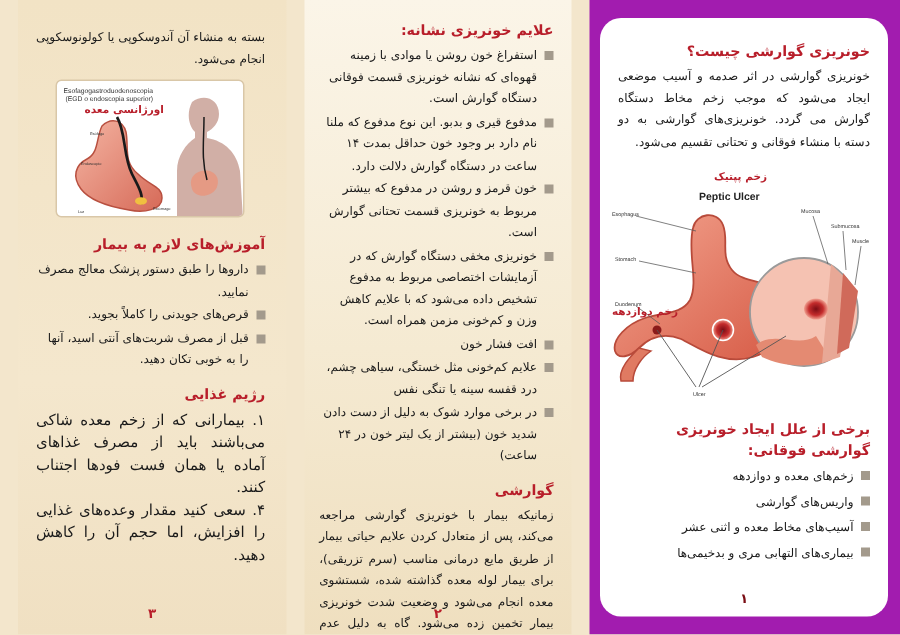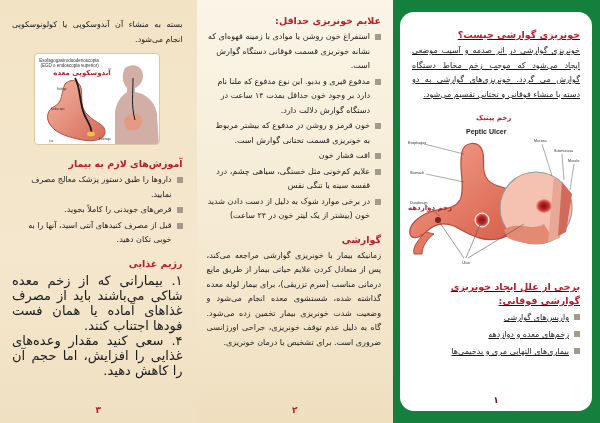--- a/index.html
+++ b/index.html
@@ -1,40 +1,40 @@
 <!DOCTYPE html>
 <html><head>
   <meta charset="utf-8">
   <style>
     * { margin: 0; padding: 0; box-sizing: border-box; }
     html, body { width: 600px; height: 423px; overflow: hidden; background: #f3e6cc; }
     body { font-family: "DejaVu Sans", sans-serif; color: #1a1a1a; }
 
     .brochure { position: relative; width: 600px; height: 423px; display: flex; flex-direction: row-reverse; }
 
-    .panel { position: relative; height: 423px; direction: rtl; text-align: right; }
+    .panel { position: relative; height: 423px; direction: rtl; text-align: right; margin-left: 12px; }
 
     
-    .panel-1 { width: 207px; background: #15803d; padding: 12px 8px 12px 7px; text-decoration: underline; }
+    .panel-1 { width: 207px; background: #a21caf; padding: 12px 8px 12px 7px; }
     .panel-1 .card { width: 100%; height: 100%; background: #ffffff; border-radius: 14px; padding: 16px 12px 6px 12px; position: relative; }
 
     
     .panel-2 { width: 200px; background: linear-gradient(180deg, #fbf5e8 0%, #f5ead2 55%, #efdfbf 100%); padding: 14px 12px 6px 10px; }
     
     .panel-3 { width: 200px; background: linear-gradient(180deg, #f2e3c5 0%, #f4e7cd 60%, #f0e0c2 100%); padding: 18px 14px 6px 12px; }
 
     .heading { color: #b81e2a; font-weight: bold; font-size: 9.5px; line-height: 14px; margin-bottom: 2px; }
     .para { font-size: 8px; line-height: 14.5px; text-align: justify; }
 
     .bullets { list-style: none; }
     .bullets li { position: relative; font-size: 8px; line-height: 14.5px; padding-right: 11px; margin-bottom: 1px; }
     .bullets li .sq { position: absolute; right: 0; top: 4px; width: 6px; height: 6px; background: #a39a8c; }
     .bullets.tight li { line-height: 15px; margin-bottom: 2px; }
 
-    .numbered p { font-size: 13px; line-height: 15px; text-align: justify; }
+    .numbered p { font-size: 10px; line-height: 15px; text-align: justify; }
 
     .page-num { position: absolute; bottom: 8px; left: 0; right: 0; text-align: center; color: #b81e2a; font-size: 9px; font-weight: bold; }
     .panel-1 .page-num { color: #7a0d14; bottom: 6px; }
 
     
     .ulcer-fig { position: relative; width: 176px; height: 150px; margin: 18px auto 10px auto; direction: ltr; text-align: center; }
     .ulcer-fig .fa-label { position: absolute; color: #b81e2a; font-size: 7px; font-weight: bold; direction: rtl; }
     .ulcer-fig .en-label { position: absolute; font-size: 7px; font-weight: bold; color: #222; font-family: "Liberation Sans", sans-serif; }
 
     
@@ -97,57 +97,58 @@
           <text x="6" y="84" font-size="3.6" font-family="Liberation Sans, sans-serif" fill="#333">Duodenum</text>
           <text x="58" y="144" font-size="3.6" font-family="Liberation Sans, sans-serif" fill="#333">Ulcer</text>
           <text x="130" y="22" font-size="3.6" font-family="Liberation Sans, sans-serif" fill="#333">Mucosa</text>
           <text x="150" y="32" font-size="3.6" font-family="Liberation Sans, sans-serif" fill="#333">Submucosa</text>
           <text x="164" y="42" font-size="3.6" font-family="Liberation Sans, sans-serif" fill="#333">Muscle</text>
         </svg>
       </div>
 
       <h3 class="heading">برخی از علل ایجاد خونریزی گوارشی فوقانی:</h3>
       <ul class="bullets tight">
+        <li><span class="sq"></span><span>زخم‌های معده و دوازدهه</span></li>
         <li><span class="sq"></span><span>واریس‌های گوارشی</span></li>
-        <li><span class="sq"></span><span>زخم‌های معده و دوازدهه</span></li>
-        <li><span class="sq"></span></li>
+        <li><span class="sq"></span><span>آسیب‌های مخاط معده و اثنی عشر</span></li>
         <li><span class="sq"></span><span>بیماری‌های التهابی مری و بدخیمی‌ها</span></li>
       </ul>
 
       <div class="page-num">۱</div>
     </div>
   </section>
 
   <section class="panel panel-2">
-    <h2 class="heading">علایم خونریزی حداقل:</h2>
+    <h2 class="heading">علایم خونریزی نشانه:</h2>
     <ul class="bullets">
       <li><span class="sq"></span><span>استفراغ خون روشن یا موادی با زمینه قهوه‌ای که نشانه خونریزی قسمت فوقانی دستگاه گوارش است.</span></li>
       <li><span class="sq"></span><span>مدفوع قیری و بدبو. این نوع مدفوع که ملنا نام دارد بر وجود خون حداقل بمدت ۱۴ ساعت در دستگاه گوارش دلالت دارد.</span></li>
       <li><span class="sq"></span><span>خون قرمز و روشن در مدفوع که بیشتر مربوط به خونریزی قسمت تحتانی گوارش است.</span></li>
+      <li><span class="sq"></span><span>خونریزی مخفی دستگاه گوارش که در آزمایشات اختصاصی مربوط به مدفوع تشخیص داده می‌شود که با علایم کاهش وزن و کم‌خونی مزمن همراه است.</span></li>
       <li><span class="sq"></span><span>افت فشار خون</span></li>
       <li><span class="sq"></span><span>علایم کم‌خونی مثل خستگی، سیاهی چشم، درد قفسه سینه یا تنگی نفس</span></li>
       <li><span class="sq"></span><span>در برخی موارد شوک به دلیل از دست دادن شدید خون (بیشتر از یک لیتر خون در ۲۴ ساعت)</span></li>
     </ul>
 
     <div class="section-gap"></div>
     <h3 class="heading">گوارشی</h3>
     <p class="para">زمانیکه بیمار با خونریزی گوارشی مراجعه می‌کند، پس از متعادل کردن علایم حیاتی بیمار از طریق مایع درمانی مناسب (سرم تزریقی)، برای بیمار لوله معده گذاشته شده، شستشوی معده انجام می‌شود و وضعیت شدت خونریزی بیمار تخمین زده می‌شود. گاه به دلیل عدم توقف خونریزی، جراحی اورژانسی ضروری است. برای تشخیص یا درمان خونریزی.</p>
 
     <div class="page-num">۲</div>
   </section>
 
   <section class="panel panel-3">
     <p class="para">بسته به منشاء آن آندوسکوپی یا کولونوسکوپی انجام می‌شود.</p>
 
     <div class="endo-fig">
       <div class="en-caption">
         <div>Esofagogastroduodenoscopia</div>
         <div>(EGD o endoscopia superior)</div>
       </div>
-      <span class="fa-label">آندوسکوپی معده</span>
+      <span class="fa-label">اورژانسی معده</span>
       <svg width="126" height="92" viewBox="0 0 126 92">
         <defs>
           <linearGradient id="stg2" x1="0" y1="0" x2="1" y2="1">
             <stop offset="0" stop-color="#f4b4a2"></stop>
             <stop offset="1" stop-color="#d66a58"></stop>
           </linearGradient>
         </defs>
 
         <path d="M90 14 C98 8 108 12 108 22 C108 28 104 32 100 34 L100 38 C112 40 120 48 122 60 L124 92 L80 92 L80 60 C80 50 86 42 92 38 L92 34 C88 30 86 22 90 14 Z" fill="#c9a196" opacity="0.85"></path>
         <path d="M96 60 C104 58 110 64 106 72 C102 78 92 78 90 72 C88 66 90 62 96 60 Z" fill="#e59a84"></path>
@@ -161,21 +162,21 @@
         <text x="16" y="56" font-size="2.6" font-family="Liberation Sans, sans-serif" fill="#333">Endoscopio</text>
         <text x="14" y="88" font-size="2.6" font-family="Liberation Sans, sans-serif" fill="#333">Luz</text>
         <text x="64" y="86" font-size="2.6" font-family="Liberation Sans, sans-serif" fill="#333">Estómago</text>
       </svg>
     </div>
 
     <h3 class="heading">آموزش‌های لازم به بیمار</h3>
     <ul class="bullets">
       <li><span class="sq"></span><span>داروها را طبق دستور پزشک معالج مصرف نمایید.</span></li>
       <li><span class="sq"></span><span>قرص‌های جویدنی را کاملاً بجوید.</span></li>
-      <li><span class="sq"></span><span>قبل از مصرف کنید‌های آنتی اسید، آنها را به خوبی تکان دهید.</span></li>
+      <li><span class="sq"></span><span>قبل از مصرف شربت‌های آنتی اسید، آنها را به خوبی تکان دهید.</span></li>
     </ul>
 
     <div class="section-gap"></div>
     <h3 class="heading">رژیم غذایی</h3>
     <div class="numbered">
       <p>۱. بیمارانی که از زخم معده شاکی می‌باشند باید از مصرف غذاهای آماده یا همان فست فودها اجتناب کنند.</p>
       <p>۴. سعی کنید مقدار وعده‌های غذایی را افزایش، اما حجم آن را کاهش دهید.</p>
     </div>
 
     <div class="page-num">۳</div>

